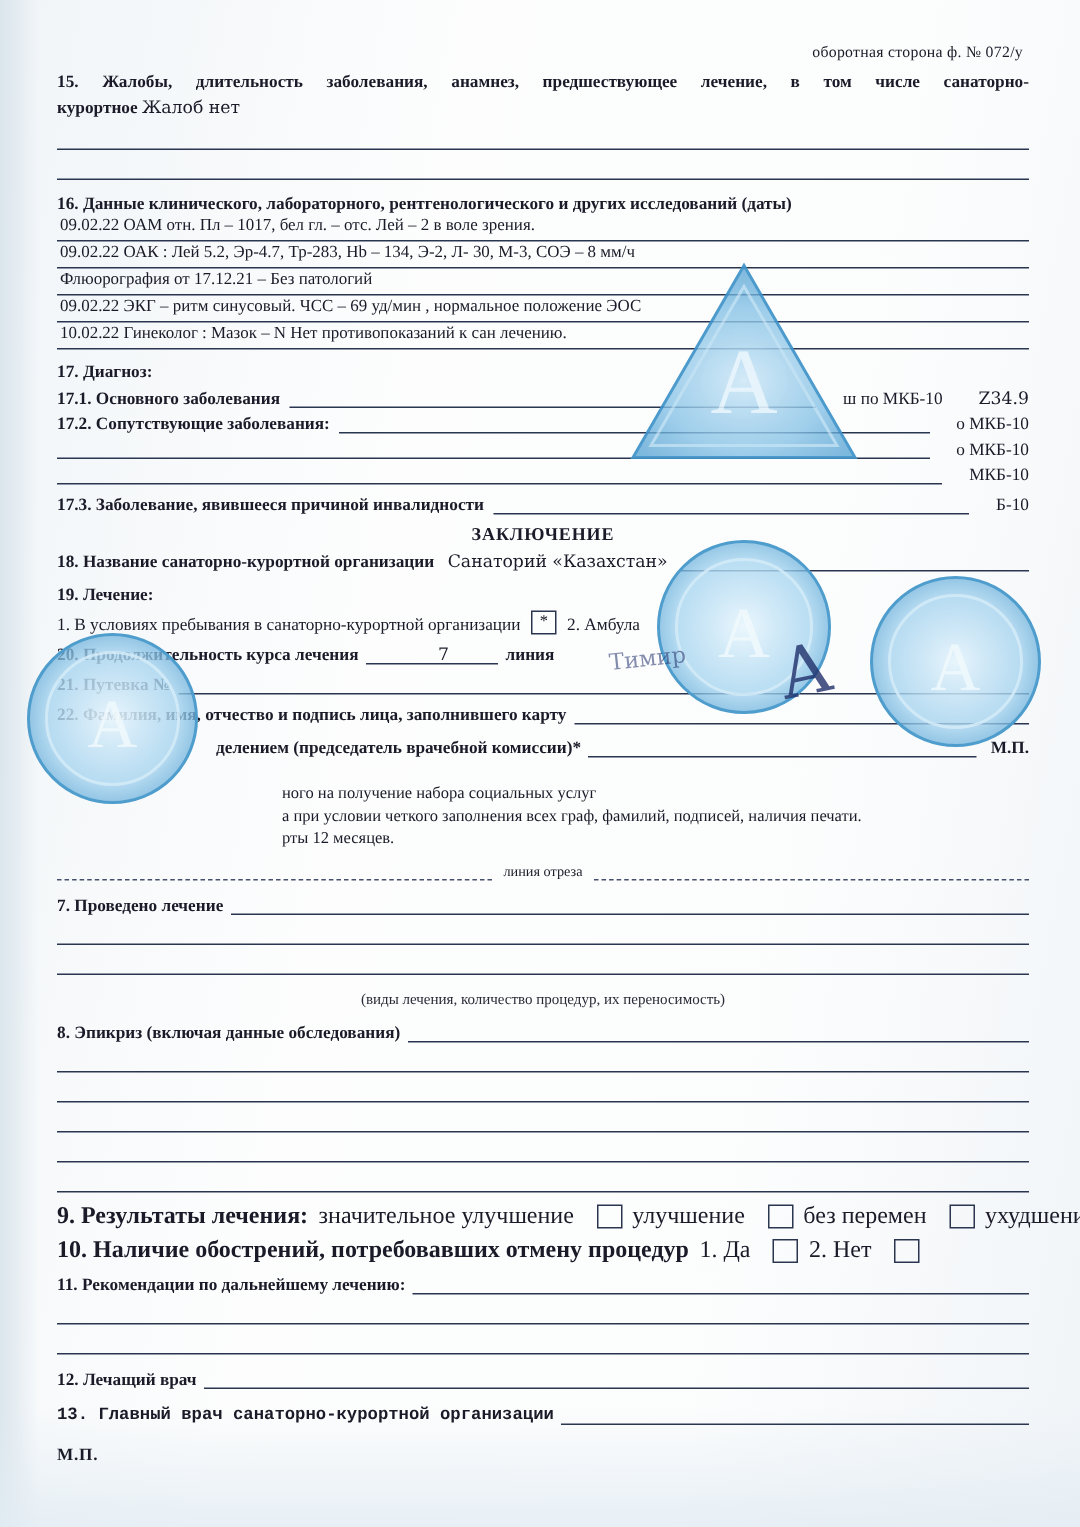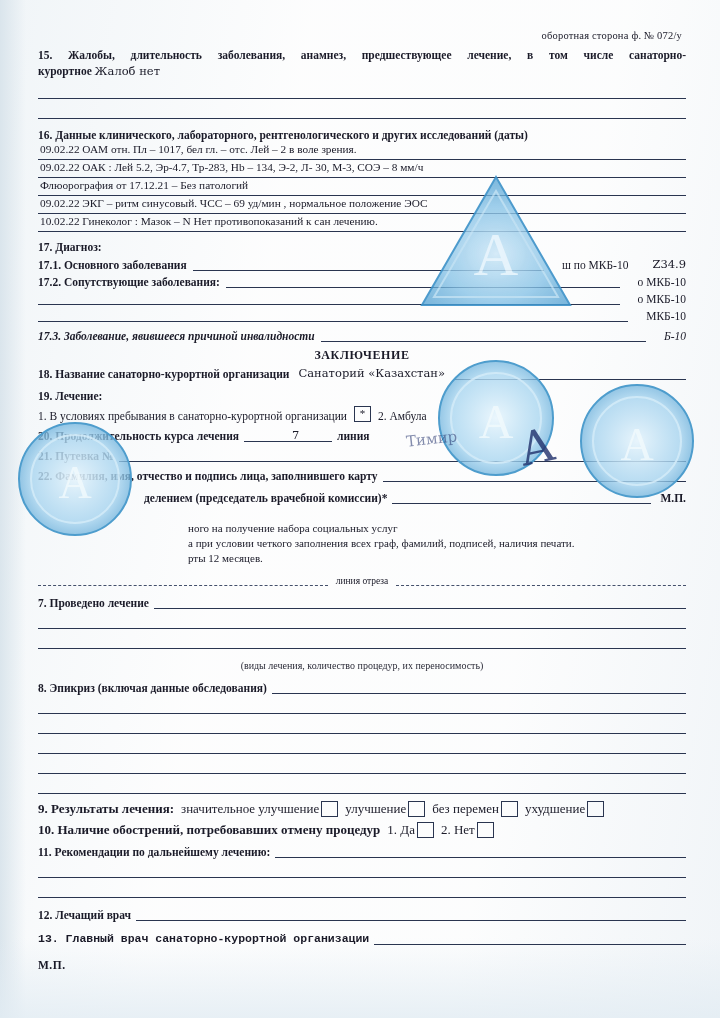--- a/index.html
+++ b/index.html
@@ -162,25 +162,25 @@
     flex: 1;
     border-bottom: 1px dashed #44506b;
     height: 1px;
   }
   .cut-line .txt { font-size: 9.5px; white-space: nowrap; }
 
   .res-row {
     display: flex;
     align-items: flex-end;
     gap: 7px;
-    font-size: 13px;
+    font-size: 16px;
     margin-top: 7px;
     white-space: nowrap;
   }
-  .res-row .opt { display: flex; align-items: center; gap: 2px; }
+  .res-row .opt { display: flex; align-items: center; gap: 15px; }
 
   .mp { font-weight: bold; font-size: 11.5px; margin-top: 14px; letter-spacing: .5px; }
 
   
   .stamp { position: absolute; pointer-events: none; }
   .triangle-stamp {
     left: 420px; top: 175px;
     width: 152px; height: 132px;
     opacity: .92;
   }
@@ -251,21 +251,21 @@
     </div>
     <div class="mkb-row">
       <span class="fill"></span>
       <span class="tail">о МКБ-10</span>
     </div>
     <div class="mkb-row">
       <span class="fill"></span>
       <span class="tail">МКБ-10</span>
     </div>
 
-    <div class="mkb-row" style="margin-top:6px;font-style:italic;">
+    <div class="mkb-row" style="margin-top:6px;">
       <span class="lbl">17.3. Заболевание, явившееся причиной инвалидности</span>
       <span class="fill"></span>
       <span class="tail">Б-10</span>
     </div>
 
     <div class="center-head">ЗАКЛЮЧЕНИЕ</div>
 
     <div class="inline-field" style="margin-top:2px;">
       <span class="b">18. Название санаторно-курортной организации</span>
       <span class="hw-val">Санаторий «Казахстан»</span>

